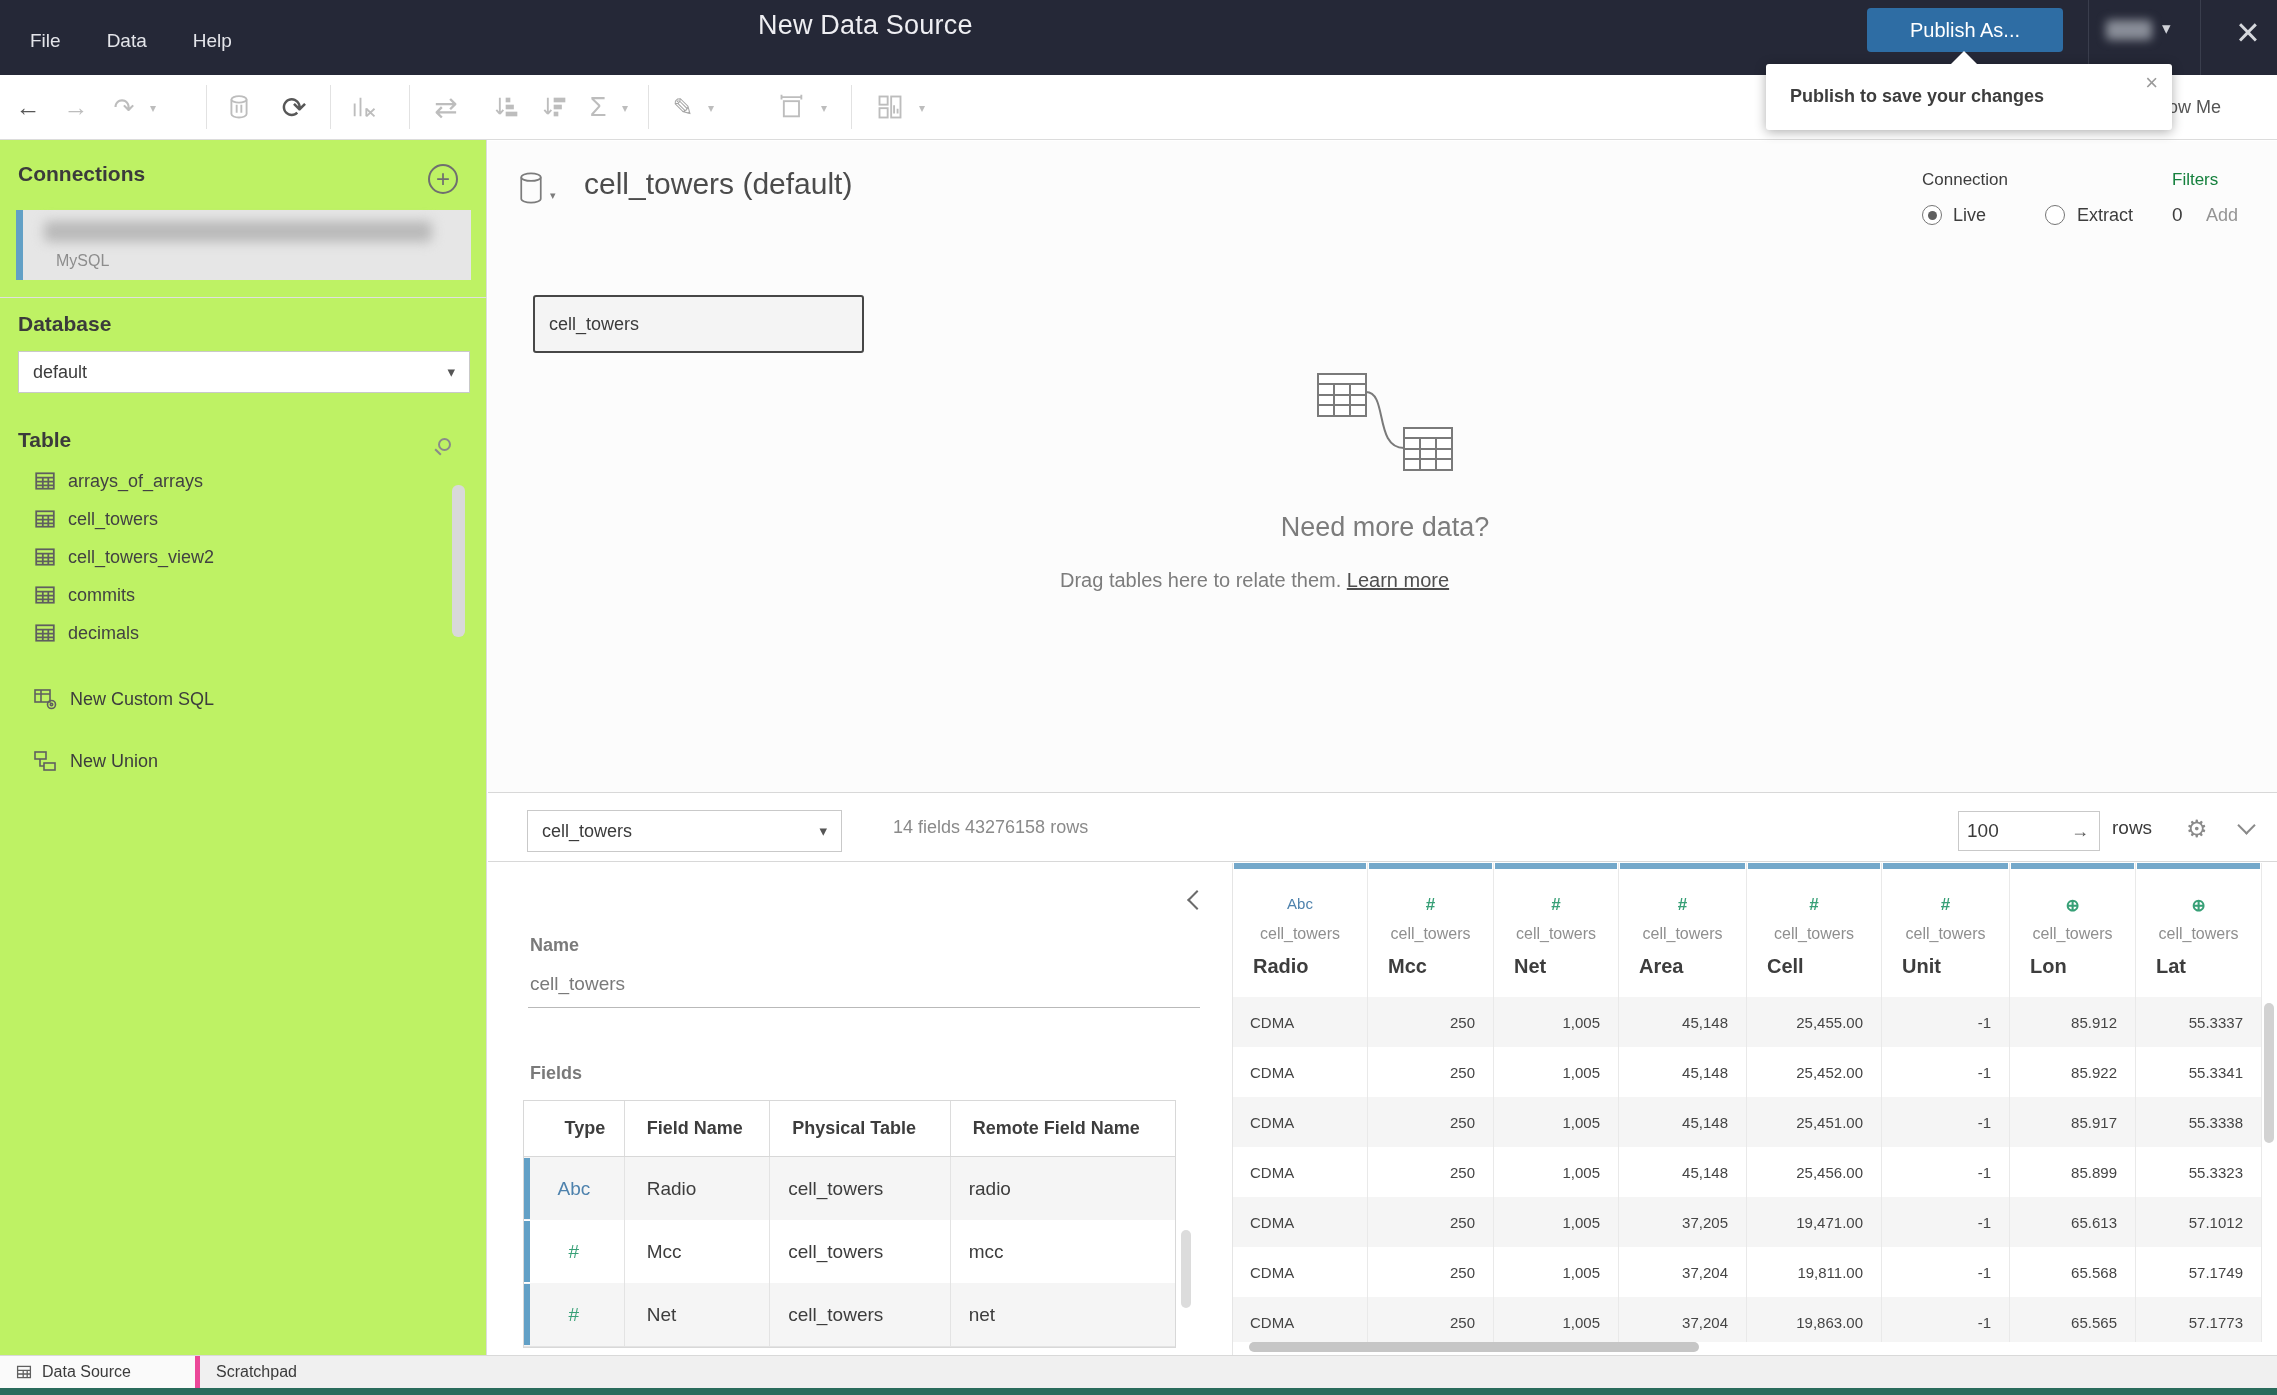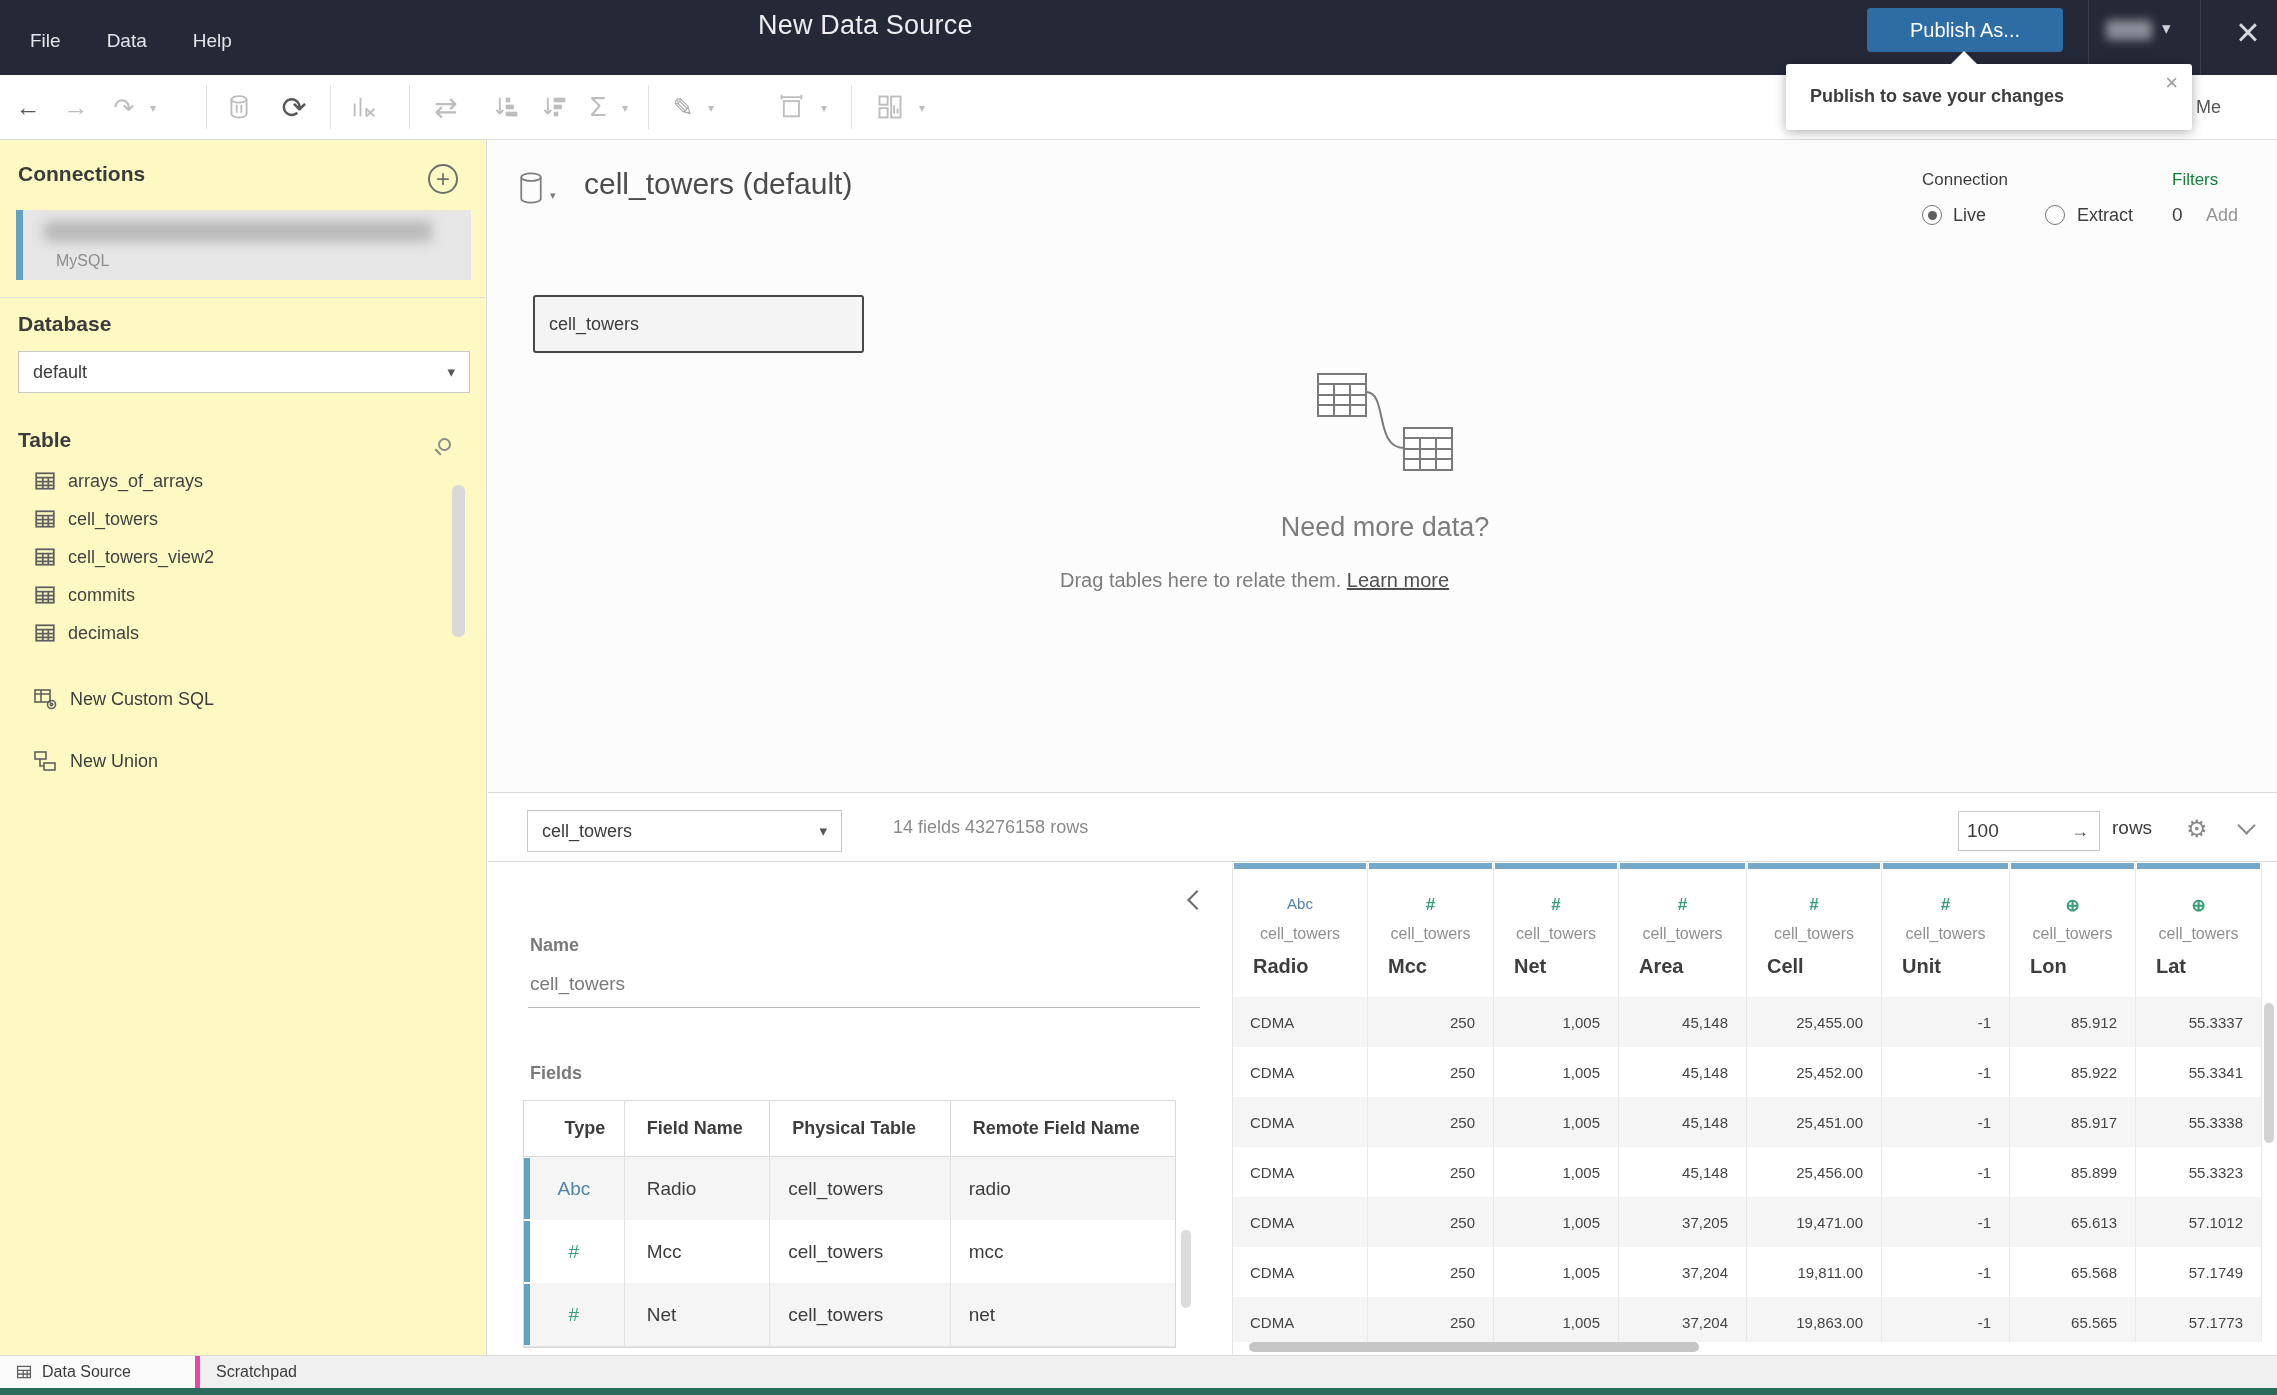--- a/index.html
+++ b/index.html
@@ -31,28 +31,28 @@
   .tbi .tbsvg .fill { fill:currentColor; stroke:none; }
   .tb-caret { position:absolute; top:26px; font-size:12px; color:#bdbdbd; }
   .tool-sep { position:absolute; top:10px; width:1px; height:44px; background:#e2e2e2; }
   .pen-bg { position:absolute; left:655px; top:80px; width:56px; height:55px; background:#ececec; }
   .textbox-icon { position:absolute; left:727px; top:92px; width:32px; height:32px; border:2px dashed #cfcfcf;
     color:#c3c3c3; font-size:17px; display:flex; align-items:center; justify-content:center; }
   .show-me { position:absolute; left:2146px; top:0; height:64px; display:flex; align-items:center; gap:8px; color:#555; font-size:18px; }
 
   
   .tooltip { position:absolute; left:1766px; top:64px; width:406px; height:66px; background:#fff; border-radius:3px;
-    box-shadow:0 2px 12px rgba(0,0,0,.32); z-index:60;margin-left:20px; }
+    box-shadow:0 2px 12px rgba(0,0,0,.32); z-index:60; }
   .tooltip-text { position:absolute; left:24px; top:22px; font-size:18px; font-weight:600; color:#3d3d3d; }
   .tooltip-close { position:absolute; right:14px; top:6px; color:#9a9a9a; font-size:22px; background:none; border:none; font-family:inherit; }
   .tooltip-arrow { position:absolute; left:1950px; top:51px; width:0; height:0; z-index:61;
     border-left:14px solid transparent; border-right:14px solid transparent; border-bottom:14px solid #fff; }
 
   
-  .sidebar { position:absolute; left:0; top:140px; width:487px; height:1215px; background:#fef9c3; border-right:1px solid #dcdcdc; }
+  .sidebar { position:absolute; left:0; top:140px; width:487px; height:1215px; background:#bef264; border-right:1px solid #dcdcdc; }
   .side-title { position:absolute; font-size:21px; font-weight:bold; color:#3b3b3b; }
   .plus-icon { position:absolute; left:428px; top:164px; width:30px; height:30px; border:2px solid #6f6f6f; border-radius:50%;
     color:#6f6f6f; font-size:24px; line-height:26px; text-align:center; font-weight:300; }
   .conn-item { position:absolute; left:16px; top:210px; width:455px; height:70px; background:#e6e6e6; }
   .conn-accent { position:absolute; left:0; top:0; width:7px; height:70px; background:#62a0c6; }
   .conn-blur { position:absolute; left:28px; top:11px; width:388px; height:21px; border-radius:5px; background:#b9b9b9; filter:blur(6px); }
   .conn-sub { position:absolute; left:40px; top:42px; font-size:16px; color:#8d8d8d; }
   .side-div { position:absolute; left:0; top:297px; width:487px; height:1px; background:#e0e0e0; }
   .db-select { position:absolute; left:18px; top:351px; width:452px; height:42px; background:#fff; border:1px solid #c9c9c9;
     display:flex; align-items:center; padding-left:14px; font-size:18px; color:#3b3b3b; }

